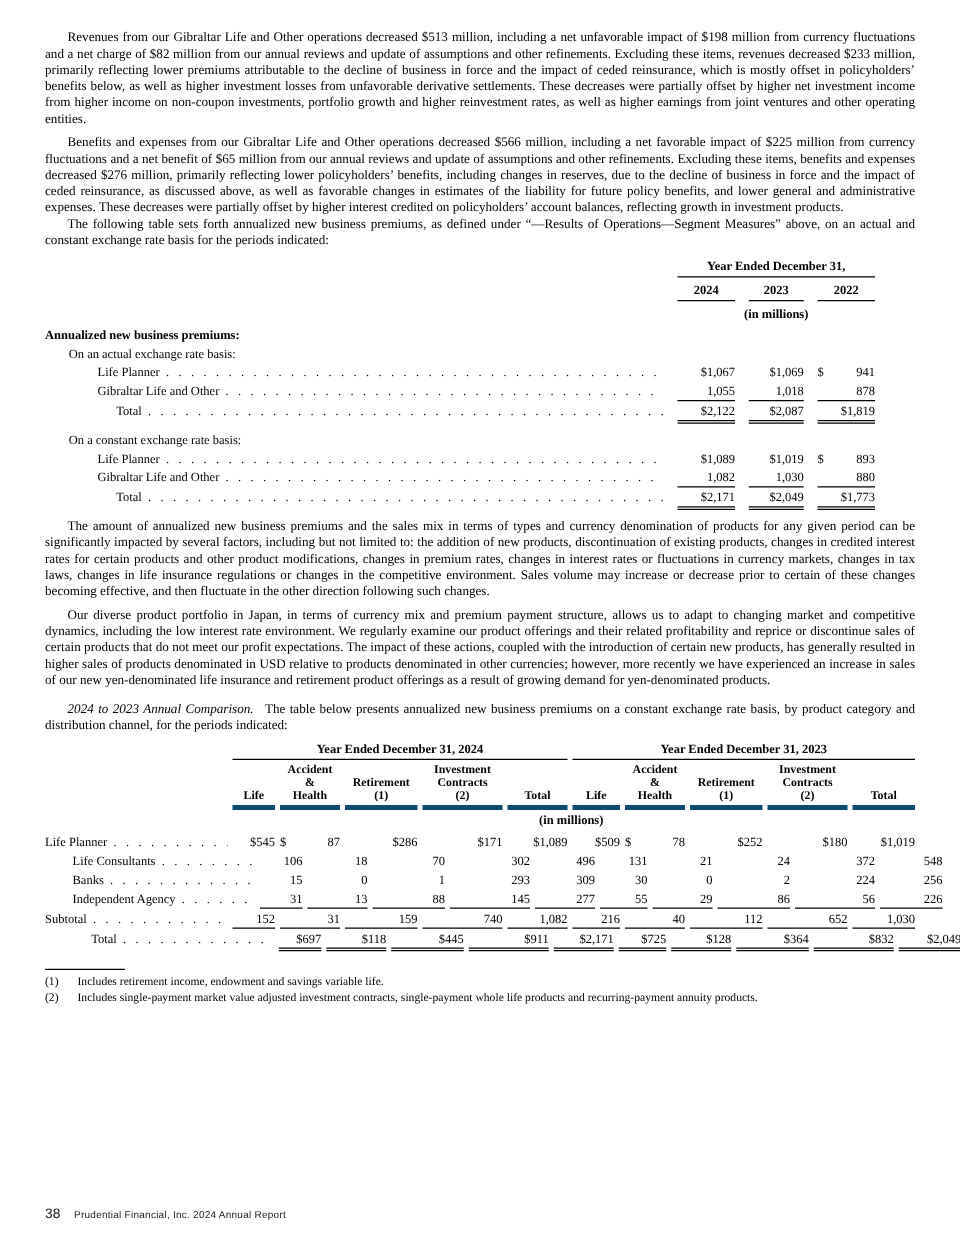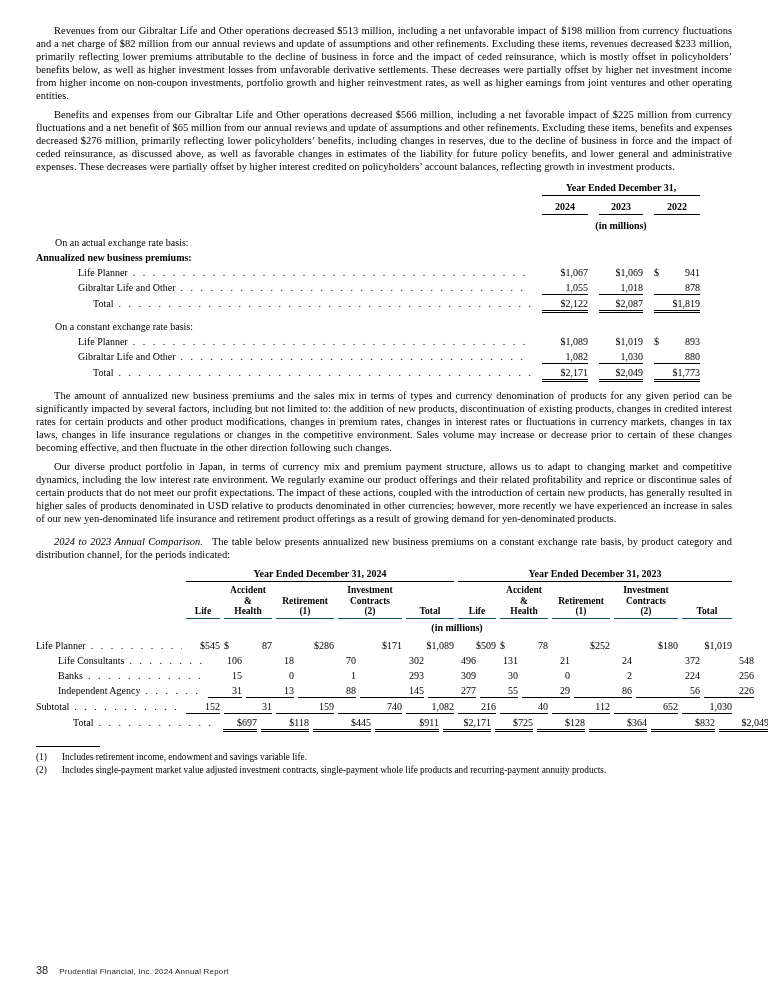--- a/index.html
+++ b/index.html
@@ -54,21 +54,21 @@
   .table2{margin:6px 0 12px 0;font-size:10px;}
   .t2-row{display:flex;align-items:baseline;margin-bottom:2px;}
   .t2-row.sp-after{margin-bottom:10px;}
   .t2-label{flex:0 0 auto;width:146px;white-space:nowrap;overflow:hidden;}
   .t2-cell{flex:0 0 auto;margin-left:4px;text-align:right;white-space:pre;}
   .t2-span{flex:0 0 auto;margin-left:4px;text-align:center;font-weight:bold;border-bottom:1px solid #000;padding-bottom:1px;}
   .t2-hcell{
     flex:0 0 auto;margin-left:4px;
     display:flex;flex-direction:column;justify-content:flex-end;align-items:center;
     font-weight:bold;font-size:9.5px;line-height:10.5px;text-align:center;
-    border-bottom:1px solid #0c4a6e;padding-bottom:1px;
+    border-bottom:4px solid #0c4a6e;padding-bottom:1px;
   }
   .t2-hrow{align-items:flex-end;margin:3px 0 2px 0;}
   .t2-units{flex:1 1 auto;text-align:center;font-weight:bold;margin-bottom:3px;}
   
   .fn-rule{margin-top:16px;width:64px;border-top:1px solid #000;}
   .footnotes{margin-top:4px;font-size:9.3px;line-height:13px;}
   .fn-row{display:flex;}
   .fn-marker{flex:0 0 26px;}
   .fn-text{flex:1 1 auto;}
   
@@ -82,45 +82,46 @@
 </style>
 </head>
 <body>
 
 <div class="page">
 
   <p class="body">Revenues from our Gibraltar Life and Other operations decreased $513 million, including a net unfavorable impact of $198 million from currency fluctuations and a net charge of $82 million from our annual reviews and update of assumptions and other refinements. Excluding these items, revenues decreased $233 million, primarily reflecting lower premiums attributable to the decline of business in force and the impact of ceded reinsurance, which is mostly offset in policyholders’ benefits below, as well as higher investment losses from unfavorable derivative settlements. These decreases were partially offset by higher net investment income from higher income on non-coupon investments, portfolio growth and higher reinvestment rates, as well as higher earnings from joint ventures and other operating entities.</p>
   <p class="body tight">Benefits and expenses from our Gibraltar Life and Other operations decreased $566 million, including a net favorable impact of $225 million from currency fluctuations and a net benefit of $65 million from our annual reviews and update of assumptions and other refinements. Excluding these items, benefits and expenses decreased $276 million, primarily reflecting lower policyholders’ benefits, including changes in reserves, due to the decline of business in force and the impact of ceded reinsurance, as discussed above, as well as favorable changes in estimates of the liability for future policy benefits, and lower general and administrative expenses. These decreases were partially offset by higher interest credited on policyholders’ account balances, reflecting growth in investment products.</p>
 
 
+  <p class="body tight">The following table sets forth annualized new business premiums, as defined under “—Results of Operations—Segment Measures” above, on an actual and constant exchange rate basis for the periods indicated:</p>
 
   <div class="table1">
     <div class="t1-row t1-hrow">
       <span class="lbl"></span>
       <span class="t1-span">Year Ended December 31,</span>
     </div>
     <div class="t1-row t1-hrow">
       <span class="lbl"></span>
       <span class="t1-cell t1-year">2024</span>
       <span class="t1-cell c2 t1-year">2023</span>
       <span class="t1-cell t1-year">2022</span>
     </div>
     <div class="t1-row t1-hrow">
       <span class="lbl"></span>
       <span class="t1-units">(in millions)</span>
     </div>
     <div id="t1-body">
         <div class="t1-row">
+          <span class="lbl bold" style="padding-left: 0px;">Annualized new business premiums:</span>
+          <span class="t1-cell"></span>
+          <span class="t1-cell c2"></span>
+          <span class="t1-cell"></span>
+        </div>
+        <div class="t1-row">
           <span class="lbl" style="padding-left: 19px;">On an actual exchange rate basis:</span>
-          <span class="t1-cell"></span>
-          <span class="t1-cell c2"></span>
-          <span class="t1-cell"></span>
-        </div>
-        <div class="t1-row">
-          <span class="lbl bold" style="padding-left: 0px;">Annualized new business premiums:</span>
           <span class="t1-cell"></span>
           <span class="t1-cell c2"></span>
           <span class="t1-cell"></span>
         </div>
         <div class="t1-row">
           <span class="lbl dots" style="padding-left: 42px;">Life Planner</span>
           <span class="t1-cell">$1,067</span>
           <span class="t1-cell c2">$1,069</span>
           <span class="t1-cell money"><i>$</i><i>941</i></span>
         </div>

